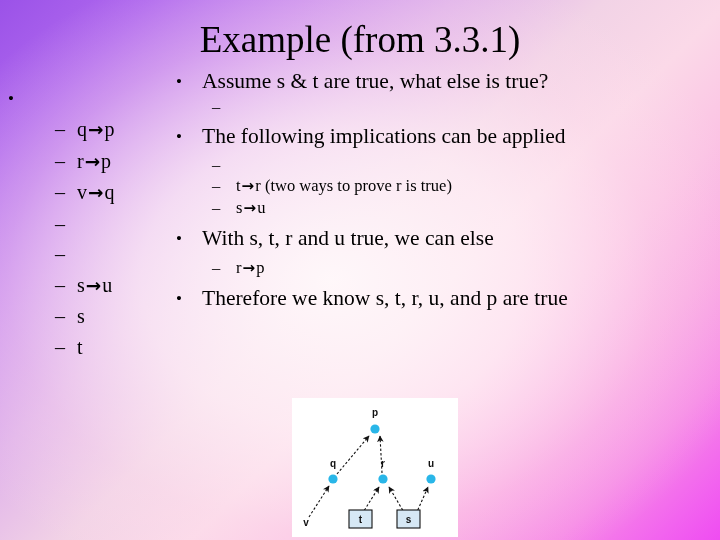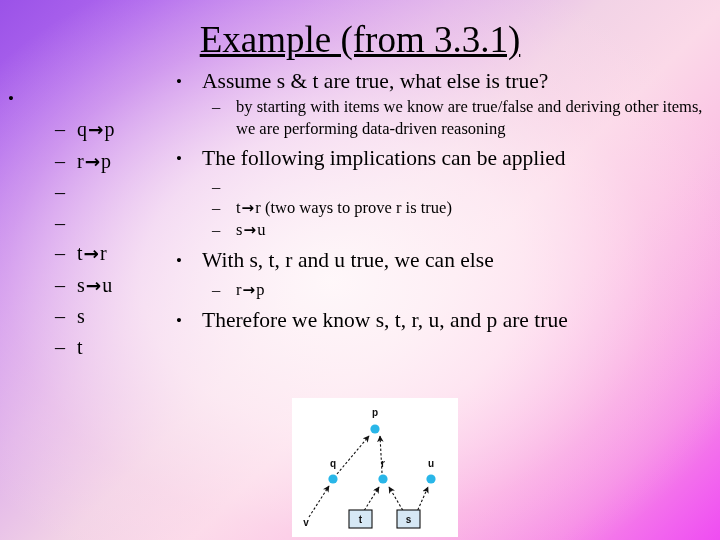--- a/index.html
+++ b/index.html
@@ -37,21 +37,20 @@
     position: absolute;
     left: 0;
     top: 18px;
     width: 720px;
     text-align: center;
     font-size: 37px;
     line-height: 44px;
     color: #000;
     letter-spacing: 0px;
     white-space: nowrap;
-    text-decoration: underline;
   }
   
   .row {
     display: flex;
     align-items: flex-start;
   }
   .bullet {
     flex: 0 0 auto;
     color: #000;
   }
@@ -157,31 +156,31 @@
 
     <div class="row l2">
       <span class="bullet">–</span>
       <span class="txt">
         <span>r</span><span class="arrow">→</span><span>p</span>
       </span>
     </div>
 
     <div class="row l2">
       <span class="bullet">–</span>
-    </div>
-
-    <div class="row l2">
-      <span class="bullet">–</span>
-    </div>
-
-    <div class="row l2">
-      <span class="bullet">–</span>
-      <span class="txt">
-        <span>t</span><span class="arrow">→</span><span>r</span>
-      </span>
+      <span class="txt">
+        <span>v</span><span class="arrow">→</span><span>q</span>
+      </span>
+    </div>
+
+    <div class="row l2">
+      <span class="bullet">–</span>
+    </div>
+
+    <div class="row l2">
+      <span class="bullet">–</span>
     </div>
 
     <div class="row l2">
       <span class="bullet">–</span>
       <span class="txt">
         <span>s</span><span class="arrow">→</span><span>u</span>
       </span>
     </div>
 
     <div class="row l2">
@@ -202,21 +201,20 @@
 
   <div id="right-col">
 
     <div class="row l1">
       <span class="bullet">•</span>
       <span class="txt">Assume s &amp; t are true, what else is true?</span>
     </div>
 
     <div class="row l2 tall">
       <span class="bullet">–</span>
-      <span class="txt">by starting with items we know are true/false and deriving other items, we are performing data-driven reasoning</span>
     </div>
 
     <div class="row l1" style="margin-top:4px;">
       <span class="bullet">•</span>
       <span class="txt">The following implications can be applied</span>
     </div>
 
     <div class="row l2" style="margin-top:3px;">
       <span class="bullet">–</span>
     </div>

